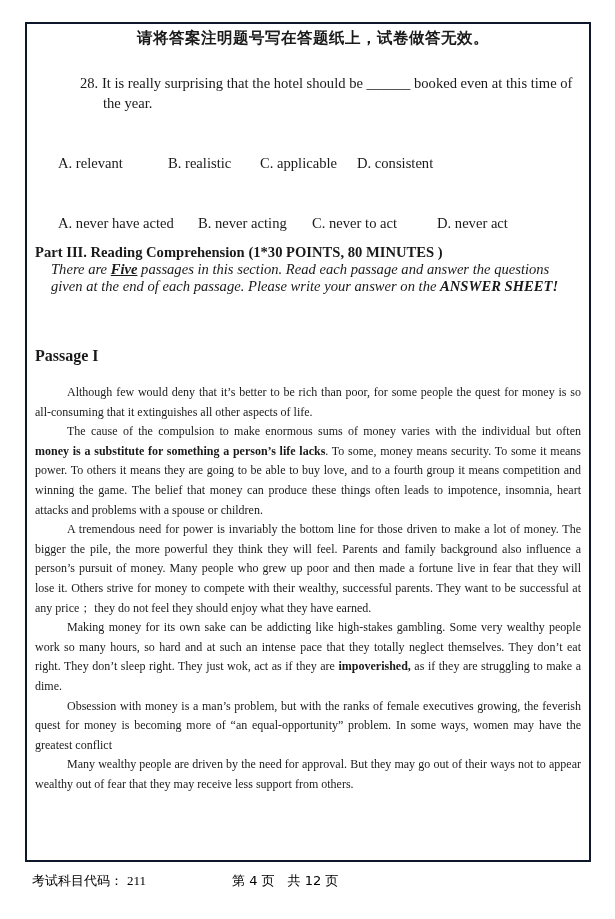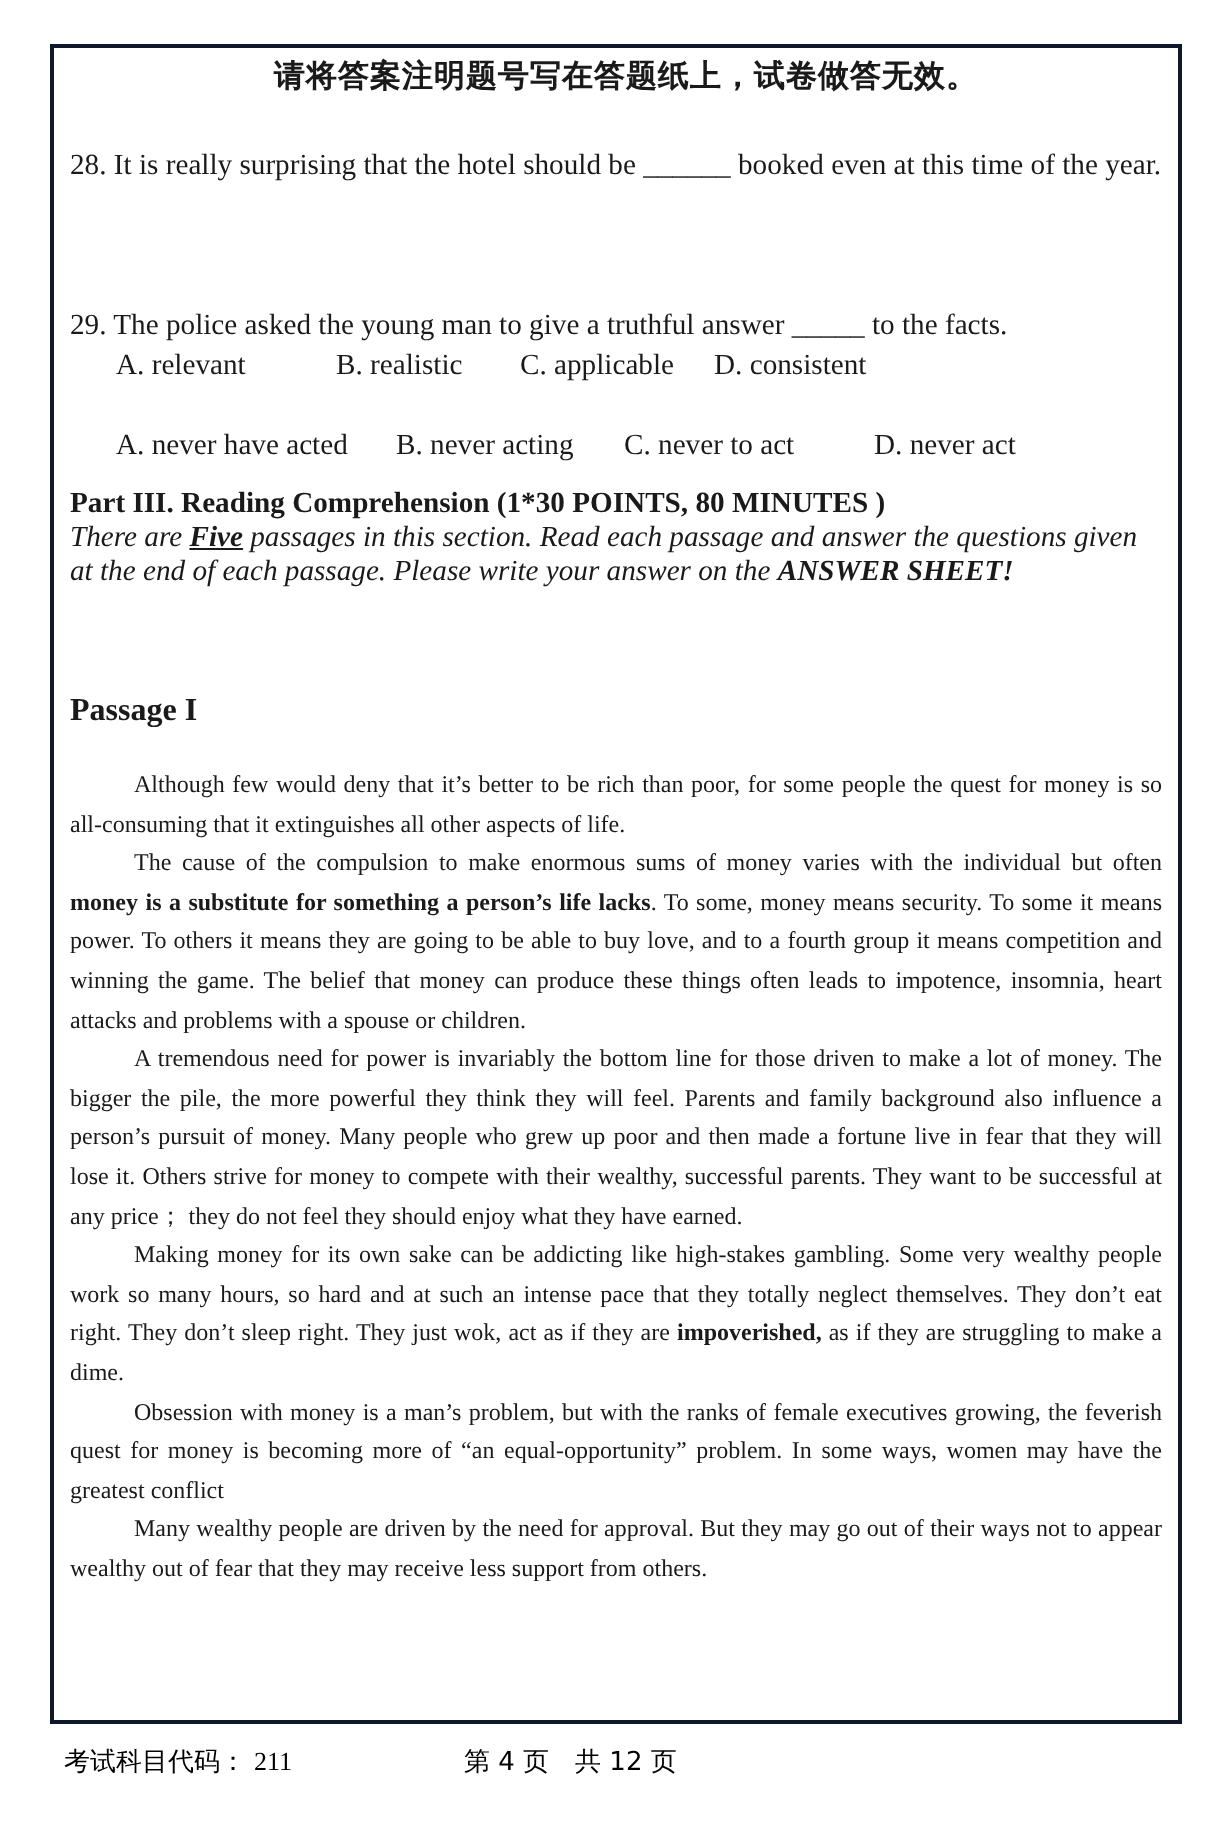--- a/index.html
+++ b/index.html
@@ -5,26 +5,26 @@
   html, body { margin: 0; padding: 0; background: #ffffff; }
   body { width: 615px; height: 919px; position: relative; overflow: hidden;
          font-family: "Liberation Serif", "DejaVu Serif", serif; color: #1a1a1a; }
   .frame { position: absolute; left: 25px; top: 22px; width: 562px; height: 836px;
            border: 2px solid #0f172a; box-sizing: content-box; }
   .inner { position: absolute; left: 8px; right: 8px; top: 0; }
   .notice { position: absolute; left: 0; right: 0; top: 4px; text-align: center;
             font-family: "DejaVu Sans", sans-serif; font-weight: bold; font-size: 15.5px;
             letter-spacing: 0.5px; padding-left: 10px; }
   .q { position: absolute; left: 0; right: 0; font-size: 14.6px; line-height: 20px; }
-  .q .stem { text-indent: -23px; padding-left: 23px; }
+  .q .stem { text-indent: -23px; padding-left: 23px; margin-left: 45px; }
   .q .opts { padding-left: 23px; white-space: pre; }
   .opt { display: inline-block; }
   .part { position: absolute; left: 0; right: 0; top: 220px; font-size: 14.6px; line-height: 17px; }
   .part-title { font-weight: bold; }
-  .part-desc { font-style: italic; }
+  .part-desc { font-style: italic; margin-left: 16px; }
   .part-desc u { font-weight: bold; }
   .part-desc b { font-weight: bold; }
   .passage-title { position: absolute; left: 0; top: 323px; font-weight: bold; font-size: 16px; }
   .passage { position: absolute; left: 0; right: 0; top: 359px; font-size: 12px;
              line-height: 19.6px; text-align: justify; }
   .passage p { margin: 0; text-indent: 32px; }
   .footer { position: absolute; top: 872px; left: 32px; font-size: 13px;
             font-family: "DejaVu Sans", sans-serif; color: #000000; }
   .footer span { display: inline-block; }
   .footer .code-val { font-family: "Liberation Serif", serif; margin-left: 4px; }
@@ -36,21 +36,20 @@
 <div class="frame">
   <div class="inner">
 
     <div class="notice">请将答案注明题号写在答题纸上，试卷做答无效。</div>
 
     <div class="q" style="top:49px;">
       <div class="stem"><span>28.</span> <span>It is really surprising that the hotel should be ______ booked even at this time of the year.</span></div>
     </div>
 
     <div class="q" style="top:129px;">
-      <div class="stem"><span>29.</span> <span>The police asked the young man to give a truthful answer _____ to the facts.</span></div>
       <div class="opts"><span class="opt" style="width:110px">A. relevant</span><span class="opt" style="width:92px">B. realistic</span><span class="opt" style="width:97px">C. applicable</span><span class="opt">D. consistent</span></div>
     </div>
 
     <div class="q" style="top:189px;">
       <div class="opts"><span class="opt" style="width:140px">A. never have acted</span><span class="opt" style="width:114px">B. never acting</span><span class="opt" style="width:125px">C. never to act</span><span class="opt">D. never act</span></div>
     </div>
 
     <div class="part">
       <div class="part-title">Part III. Reading Comprehension (1*30 POINTS, 80 MINUTES )</div>
       <div class="part-desc"><span>There are </span><u>Five</u><span> passages in this section. Read each passage and answer the questions given at the end of each passage. Please write your answer on the </span><b>ANSWER SHEET!</b></div>

